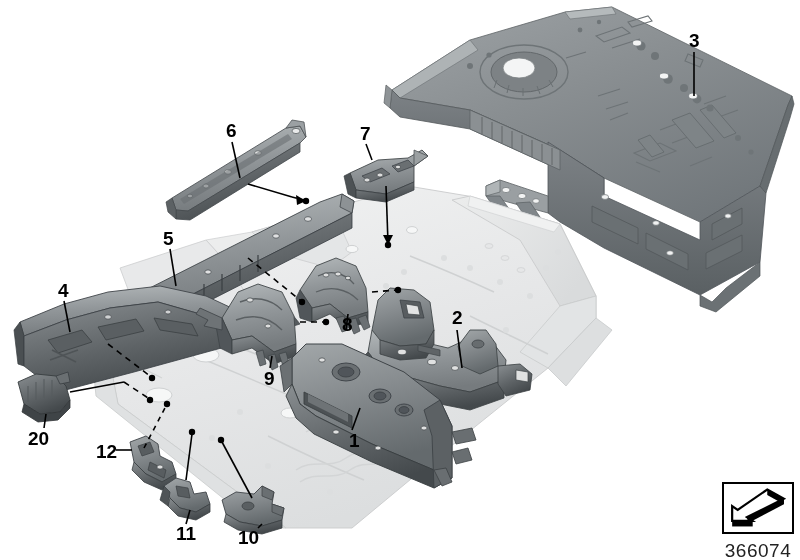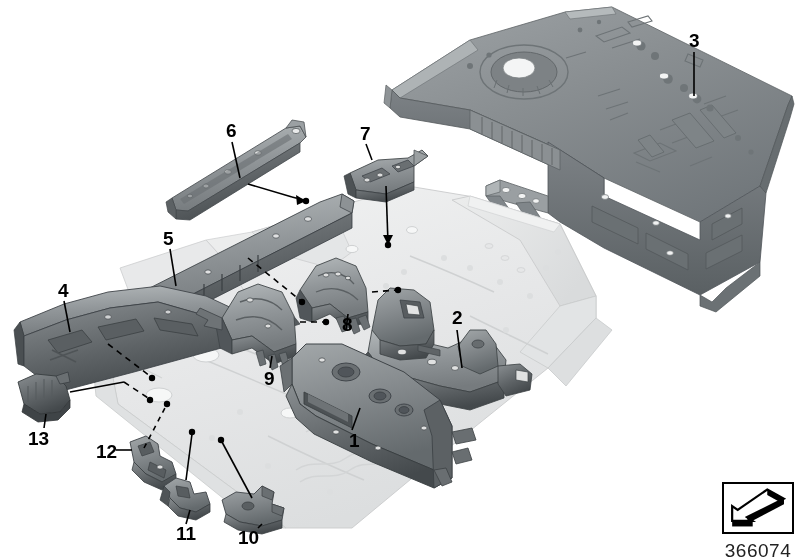--- a/index.html
+++ b/index.html
@@ -545,21 +545,21 @@
   <div class="callout" style="left:689px; top:31px;">3</div>
   <div class="callout" style="left:58px; top:281px;">4</div>
   <div class="callout" style="left:163px; top:229px;">5</div>
   <div class="callout" style="left:226px; top:121px;">6</div>
   <div class="callout" style="left:360px; top:124px;">7</div>
   <div class="callout" style="left:342px; top:315px;">8</div>
   <div class="callout" style="left:264px; top:369px;">9</div>
   <div class="callout" style="left:238px; top:528px;">10</div>
   <div class="callout" style="left:176px; top:524px;">11</div>
   <div class="callout" style="left:96px; top:442px;text-align:right;">12</div>
-  <div class="callout" style="left:28px; top:429px;">13</div>
+  <div class="callout" style="left:28px; top:429px;">20</div>
 
   <div id="logobox">
     <svg viewBox="0 0 72 52" width="68" height="48">
       <path d="M46,6 L64,16 L24,36 L30,40 L8,40 L8,24 L14,28 Z" fill="#ffffff" stroke="#000000" stroke-width="2.4" stroke-linejoin="miter"></path>
       <path d="M46,6 L64,16 L64,22 L46,12 Z" fill="#000000"></path>
       <path d="M64,16 L64,22 L26,42 L24,36 Z" fill="#000000"></path>
       <path d="M8,40 L8,46 L30,46 L30,40 Z" fill="#000000"></path>
       <path d="M30,40 L30,46 L26,42 L24,36 Z" fill="#000000"></path>
     </svg>
   </div>

